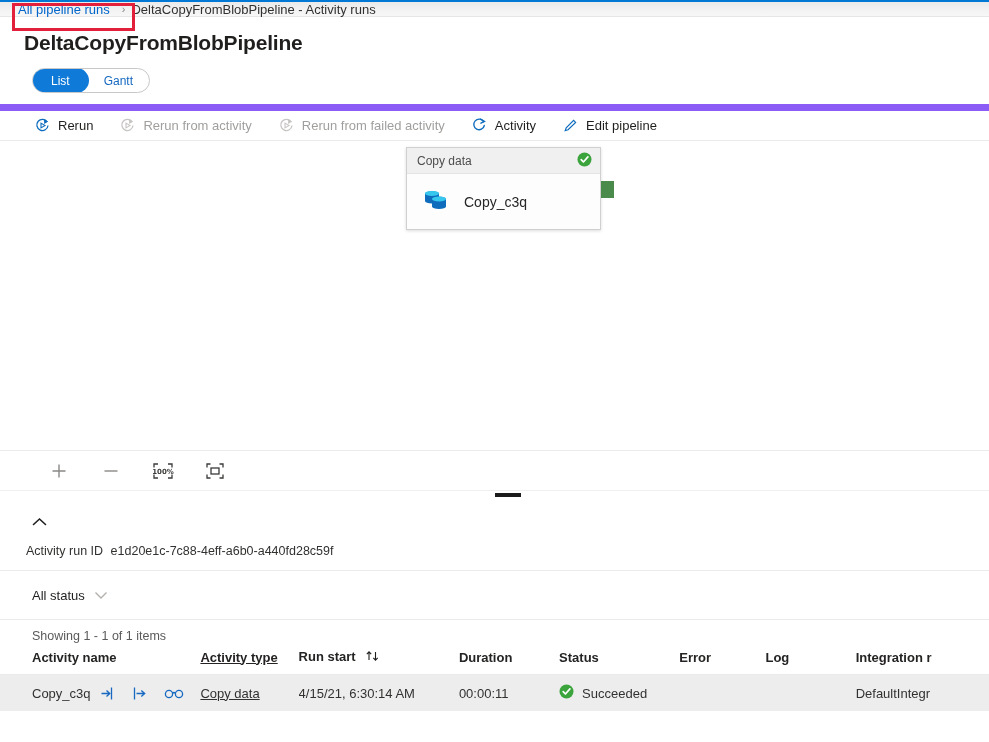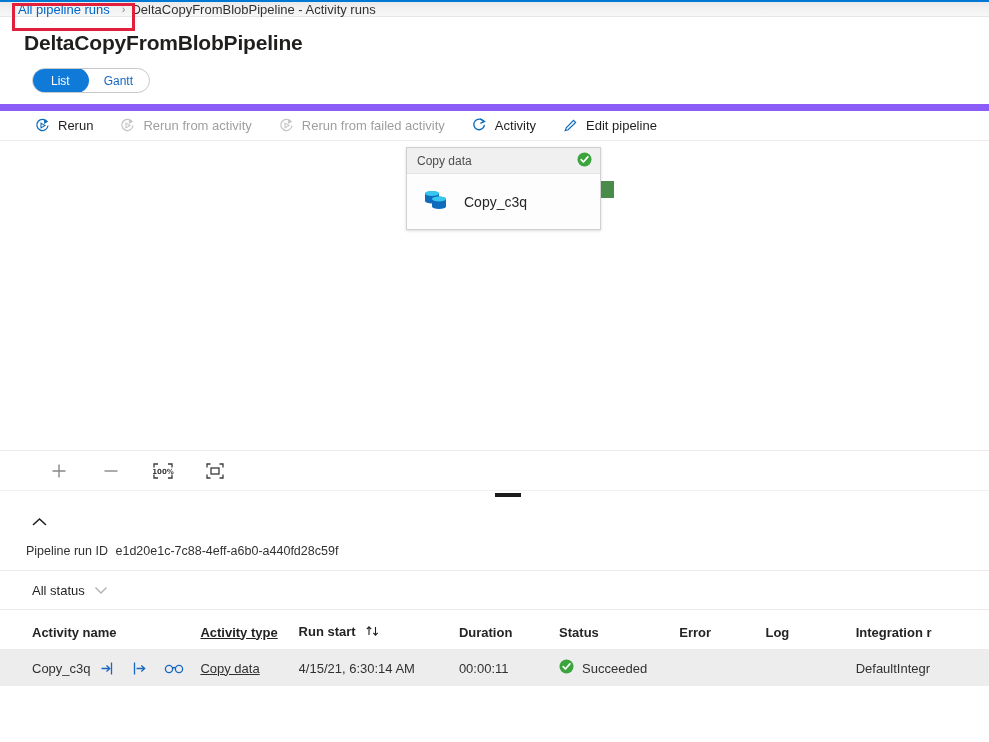--- a/index.html
+++ b/index.html
@@ -150,41 +150,41 @@
     align-items: center; justify-content: center; cursor: pointer;
   }
   .ar-runid {
     padding: 9px 0 0 26px; font-size: 12.5px; color: #323130;
   }
   .ar-runid .lbl { color: #323130; }
   .ar-runid .val { color: #323130; margin-left: 4px; }
 
   .filter-row {
     margin-top: 12px;
-    height: 40px;
+    height: 50px;
     border-top: 1px solid #edebe9;
     border-bottom: 1px solid #edebe9;
     display: flex; align-items: center;
     padding-left: 32px;
   }
   .filter-chip {
     display: flex; align-items: center; cursor: pointer;
     font-size: 13px; color: #201f1e;
   }
   .filter-chip .chev { margin-left: 9px; }
 
   .showing {
     padding: 9px 0 0 32px;
     font-size: 12.5px; color: #5a5a5a;
   }
 
   
   table.runs {
     width: 100%; border-collapse: collapse;
-    margin-top: 8px; table-layout: fixed;
+    margin-top: 0; table-layout: fixed;
   }
   table.runs th {
     text-align: left; font-size: 13px; font-weight: bold;
     color: #252423; padding: 6px 0 9px 0;
     border-bottom: 1px solid #edebe9;
     white-space: nowrap;
   }
   table.runs td {
     font-size: 13px; color: #323130;
     padding: 9px 0; background: #ededed;
@@ -352,35 +352,36 @@
 
   <div class="ar-head">
     <div class="collapse-btn">
       <svg width="17" height="12" viewBox="0 0 17 12">
         <path d="M2.5 8.5 L8.5 3 L14.5 8.5" fill="none" stroke="#201f1e" stroke-width="1.6" stroke-linecap="round"></path>
       </svg>
     </div>
   </div>
 
   <div class="ar-runid">
-    <span class="lbl">Pipeline run ID</span>
+    <span class="lbl">Activity run ID</span>
     <span class="val">e1d20e1c-7c88-4eff-a6b0-a440fd28c59f</span>
   </div>
 
   <div class="filter-row">
     <div class="filter-chip">
       <span>All status</span>
       <span class="chev">
         <svg width="14" height="9" viewBox="0 0 14 9">
           <path d="M1.5 1.5 L7 7 L12.5 1.5" fill="none" stroke="#b3b0ad" stroke-width="1.4"></path>
         </svg>
       </span>
     </div>
   </div>
 
+  <div class="showing">Showing 1 - 1 of 1 items</div>
 
   <table class="runs">
     <thead>
       <tr>
         <th class="c-name">
           <span>Activity name</span>
         </th>
         <th class="c-type">
           <span>Activity type</span>
         </th>

